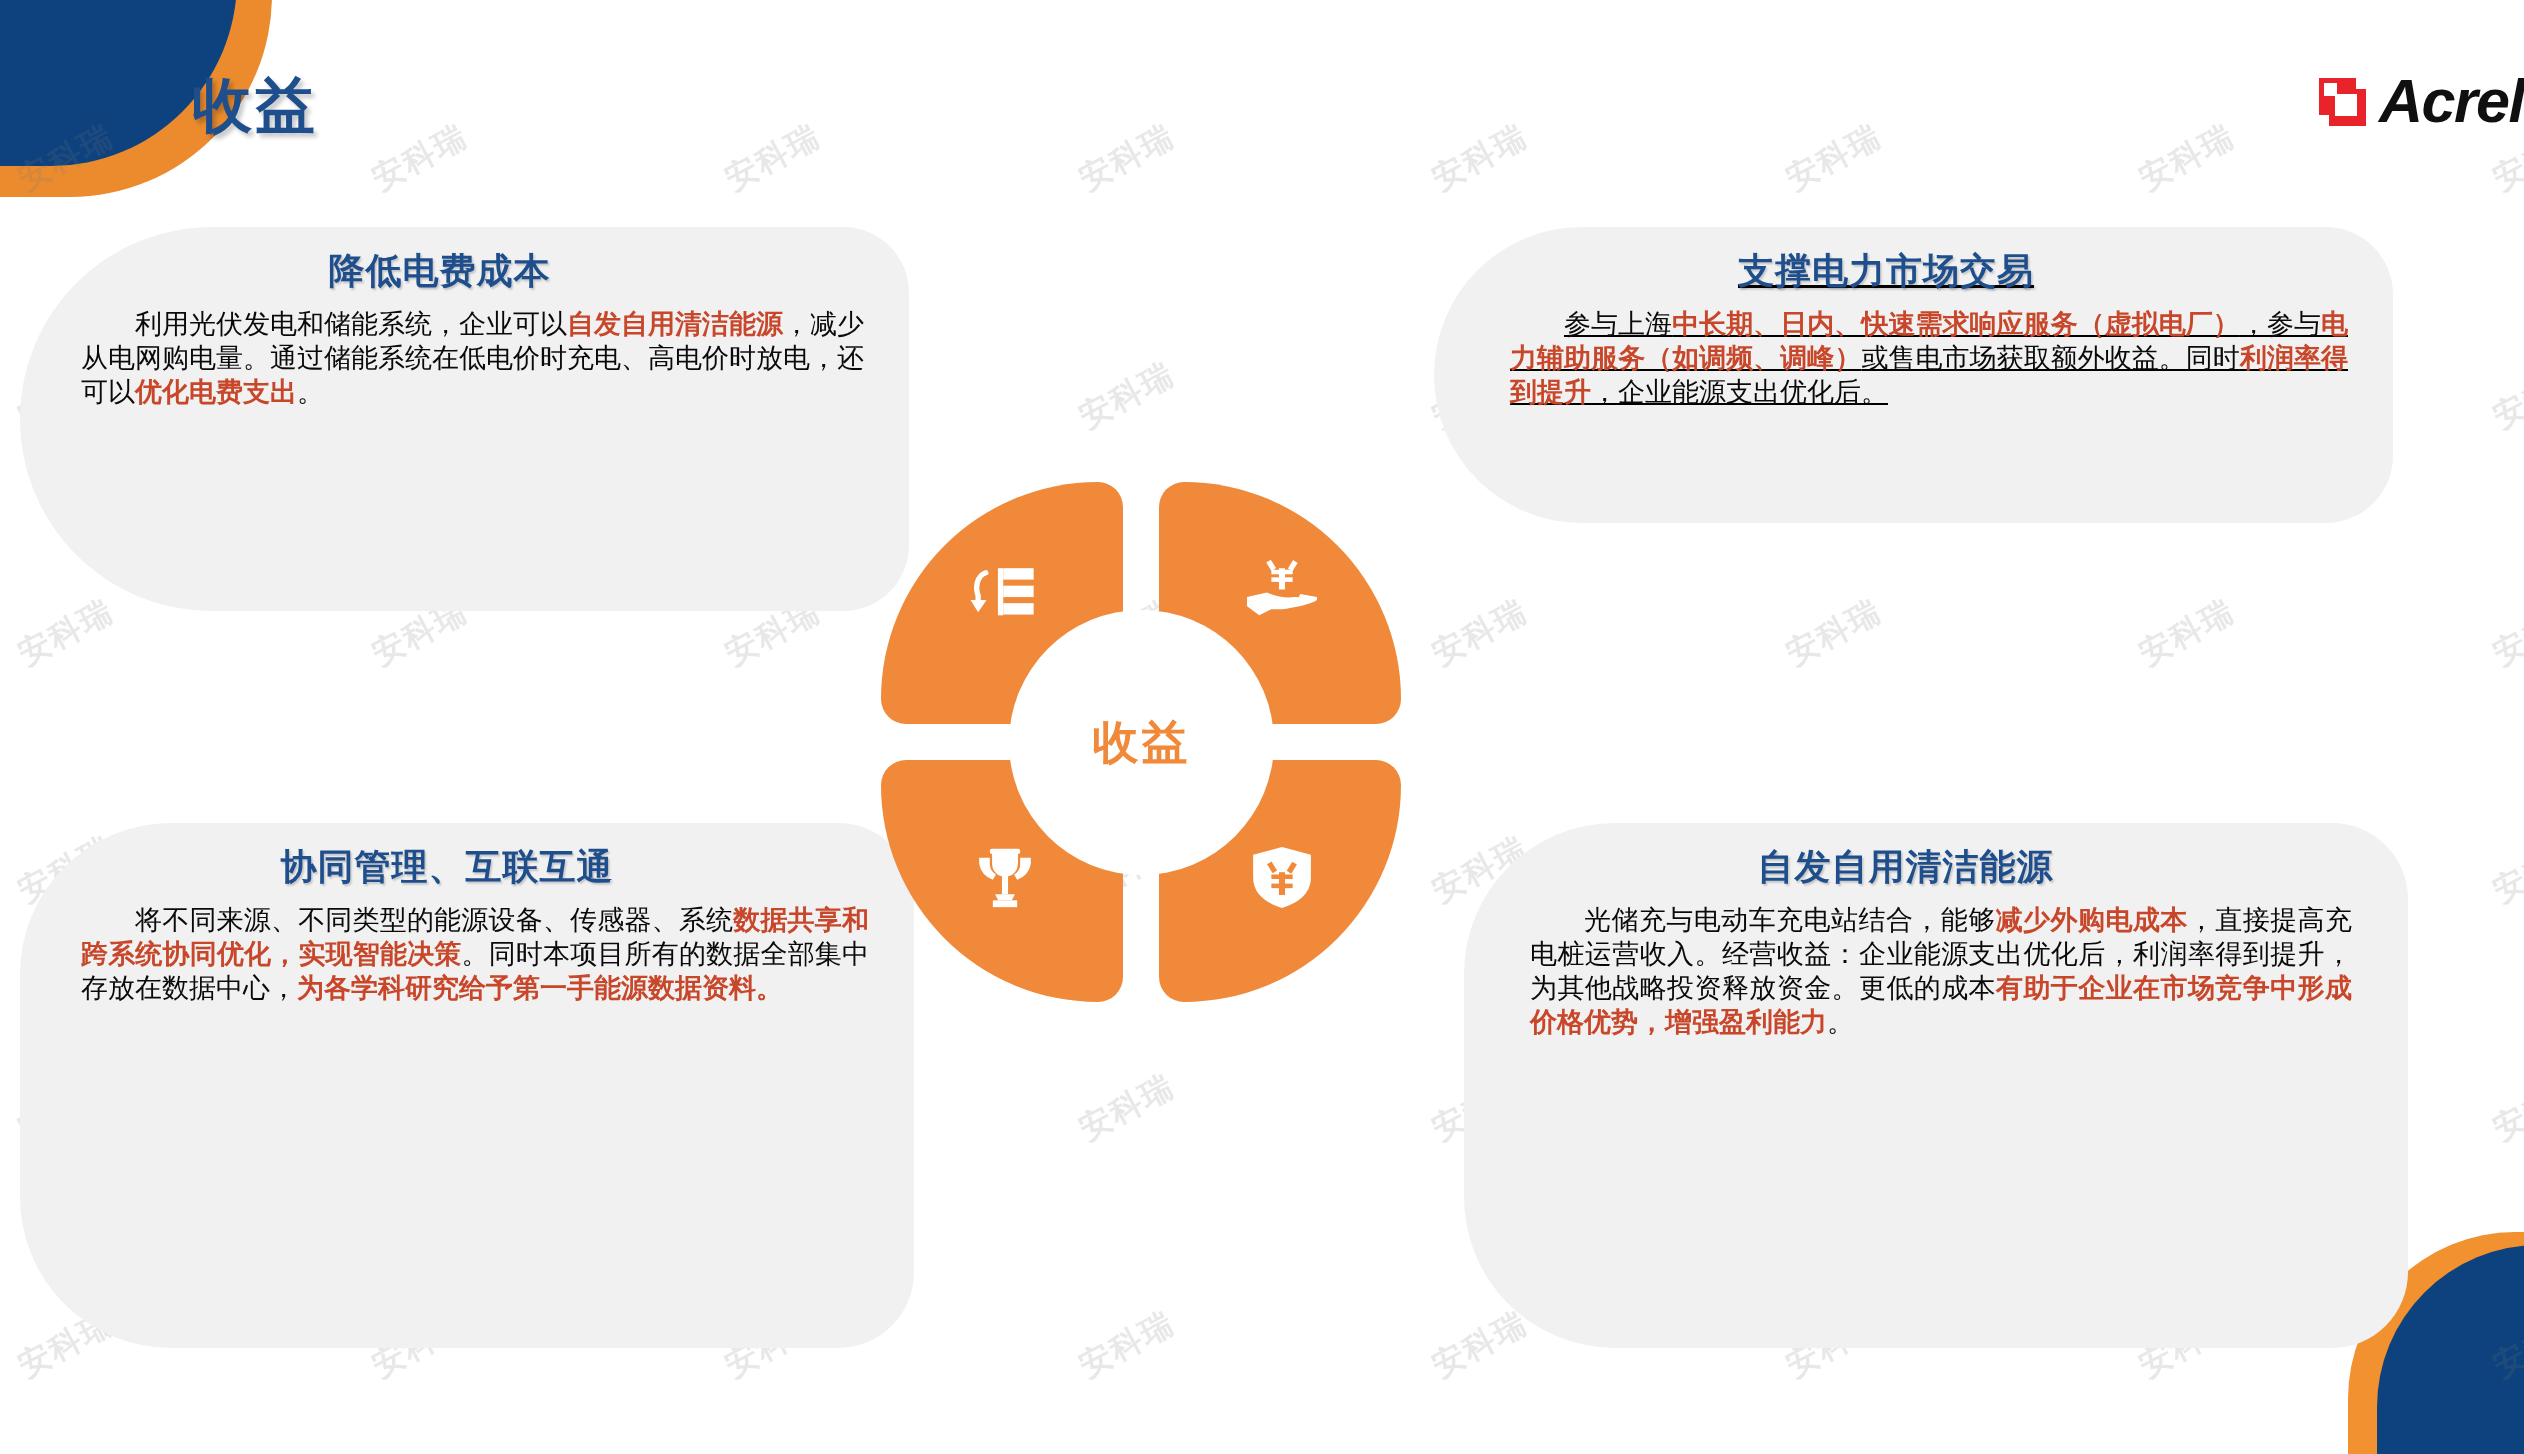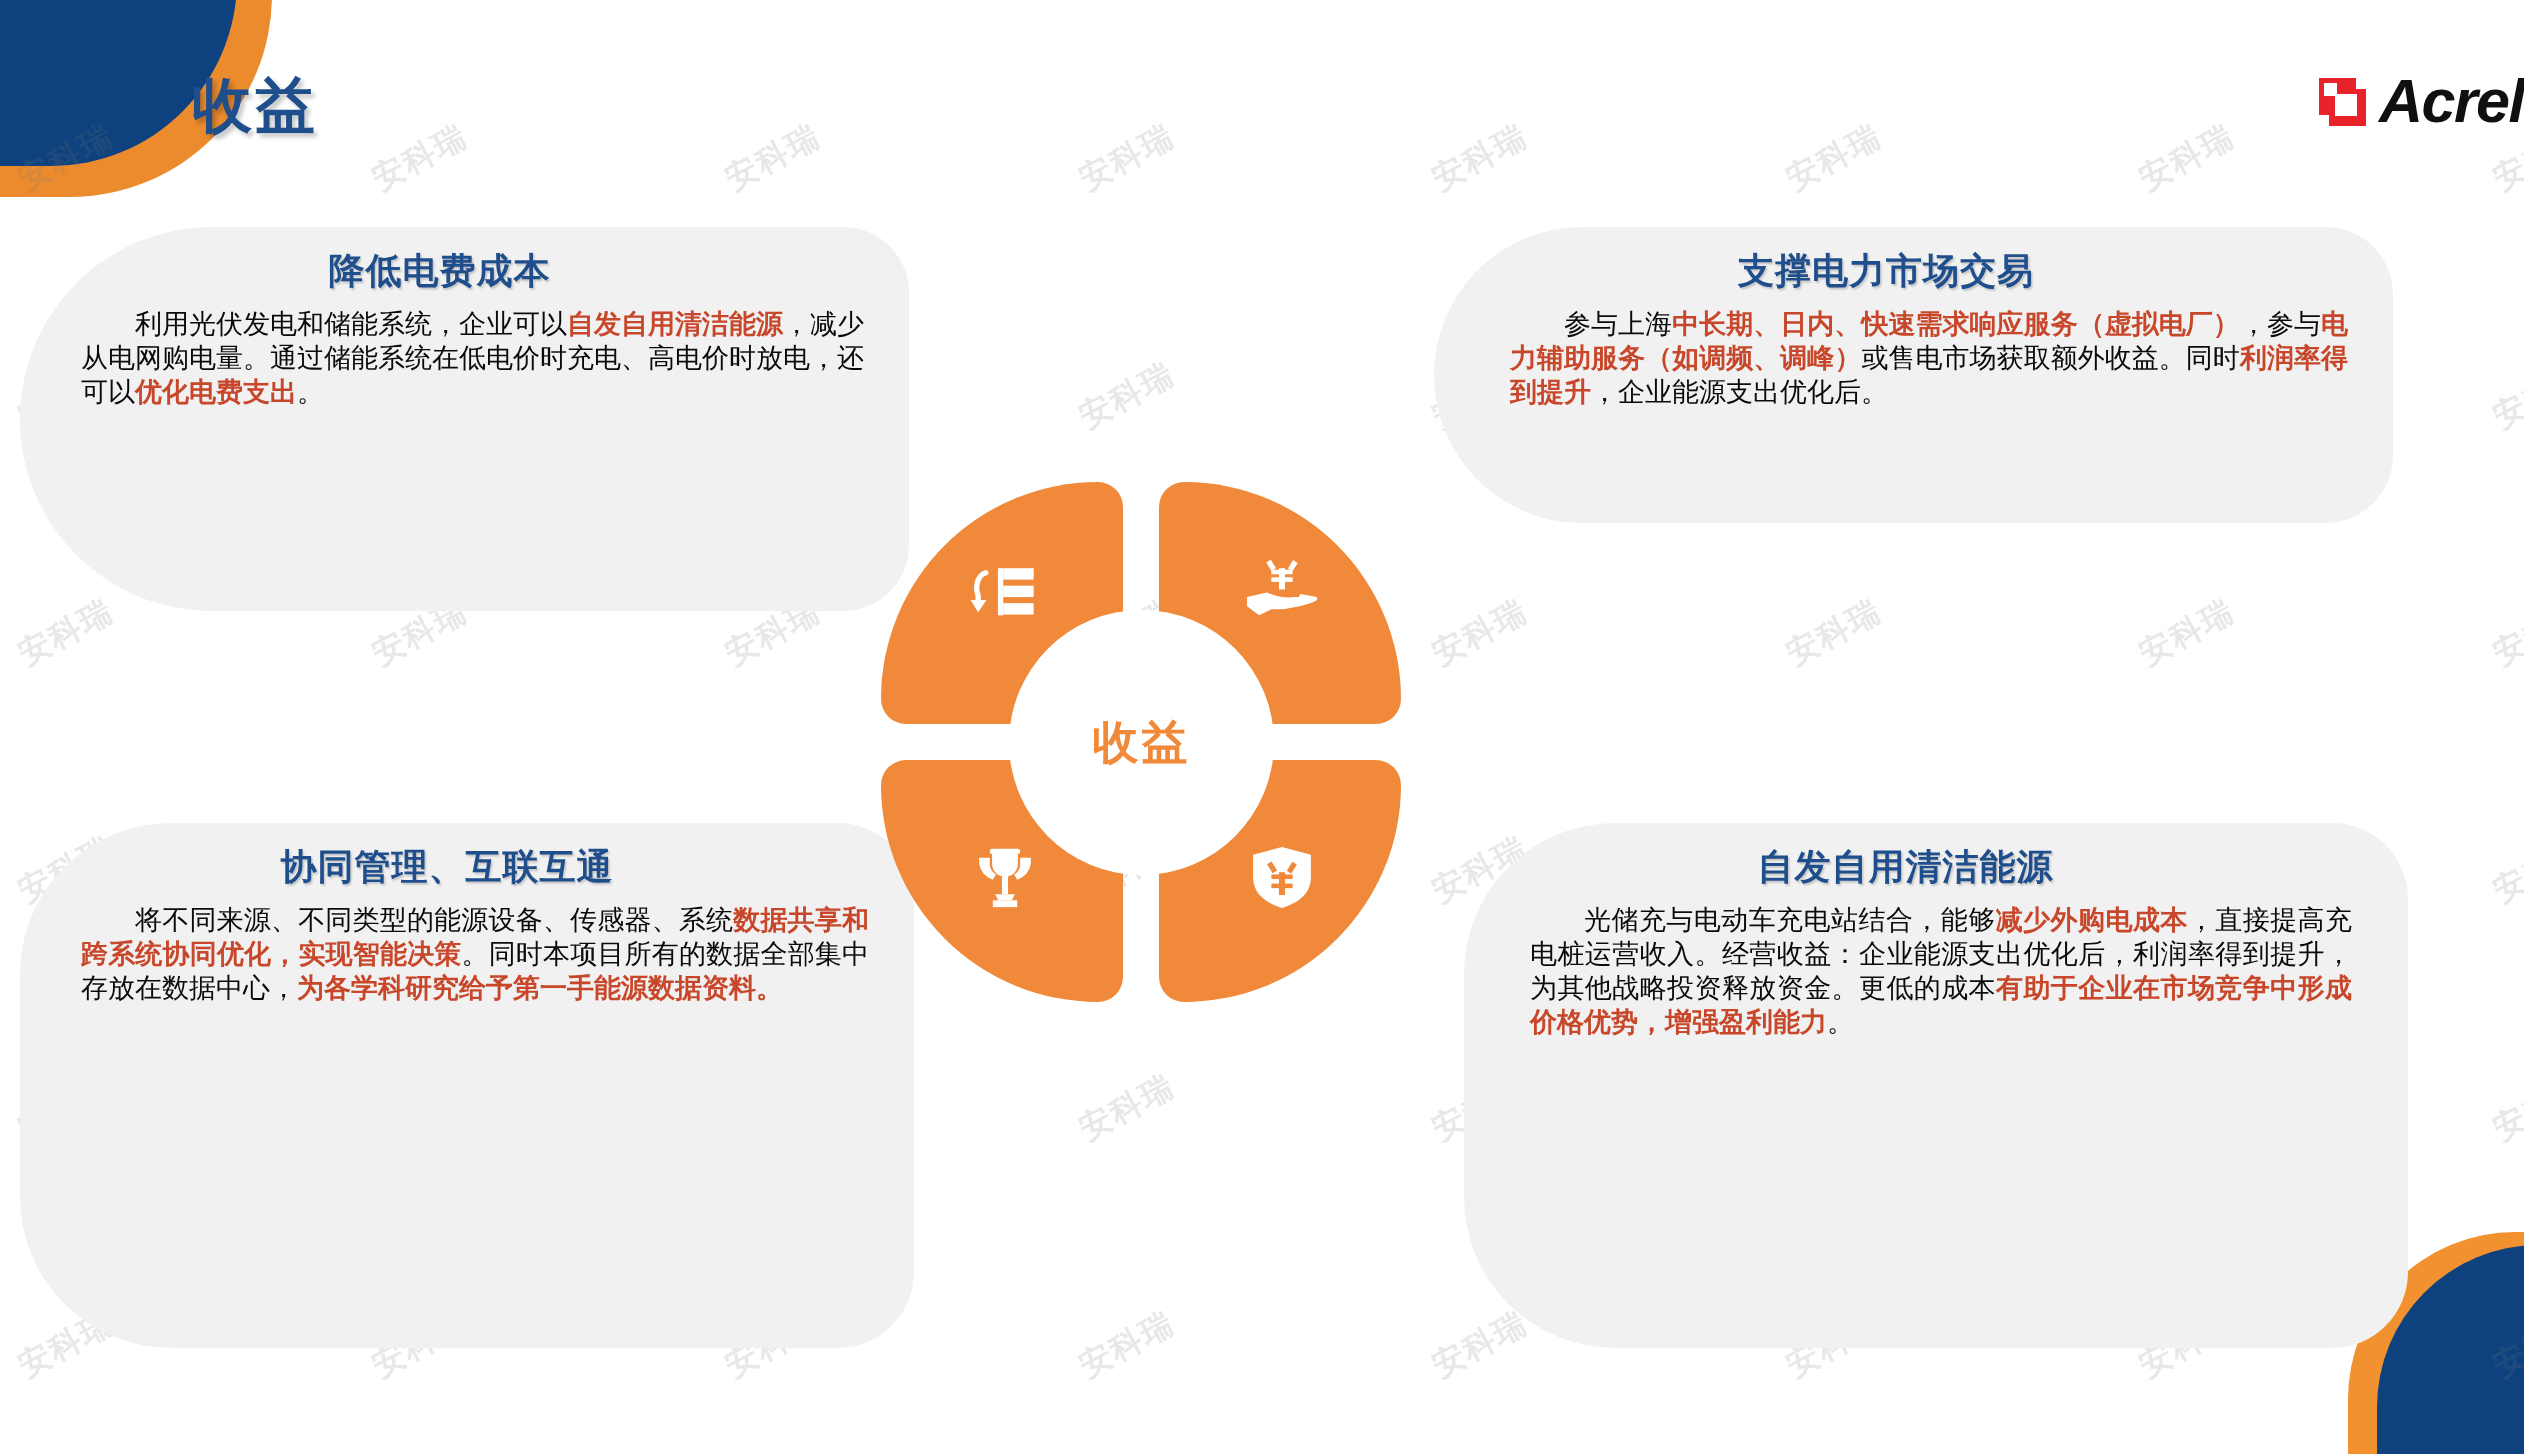--- a/index.html
+++ b/index.html
@@ -152,20 +152,21 @@
     left: 20px; top: 227px;
     width: 889px; height: 384px;
     border-radius: 222px 76px 76px 222px;
     padding: 20px 45px 9px 61px;
   }
   #card-tr {
     left: 1434px; top: 227px;
     width: 959px; height: 296px;
     border-radius: 167px 76px 76px 167px;
     padding: 20px 45px 0 76px;
+    text-decoration: underline;
   }
   #card-bl {
     left: 20px; top: 823px;
     width: 894px; height: 525px;
     border-radius: 151px 76px 76px 151px;
     padding: 20px 45px 0 61px;
   }
   #card-br {
     left: 1464px; top: 823px;
     width: 944px; height: 525px;

